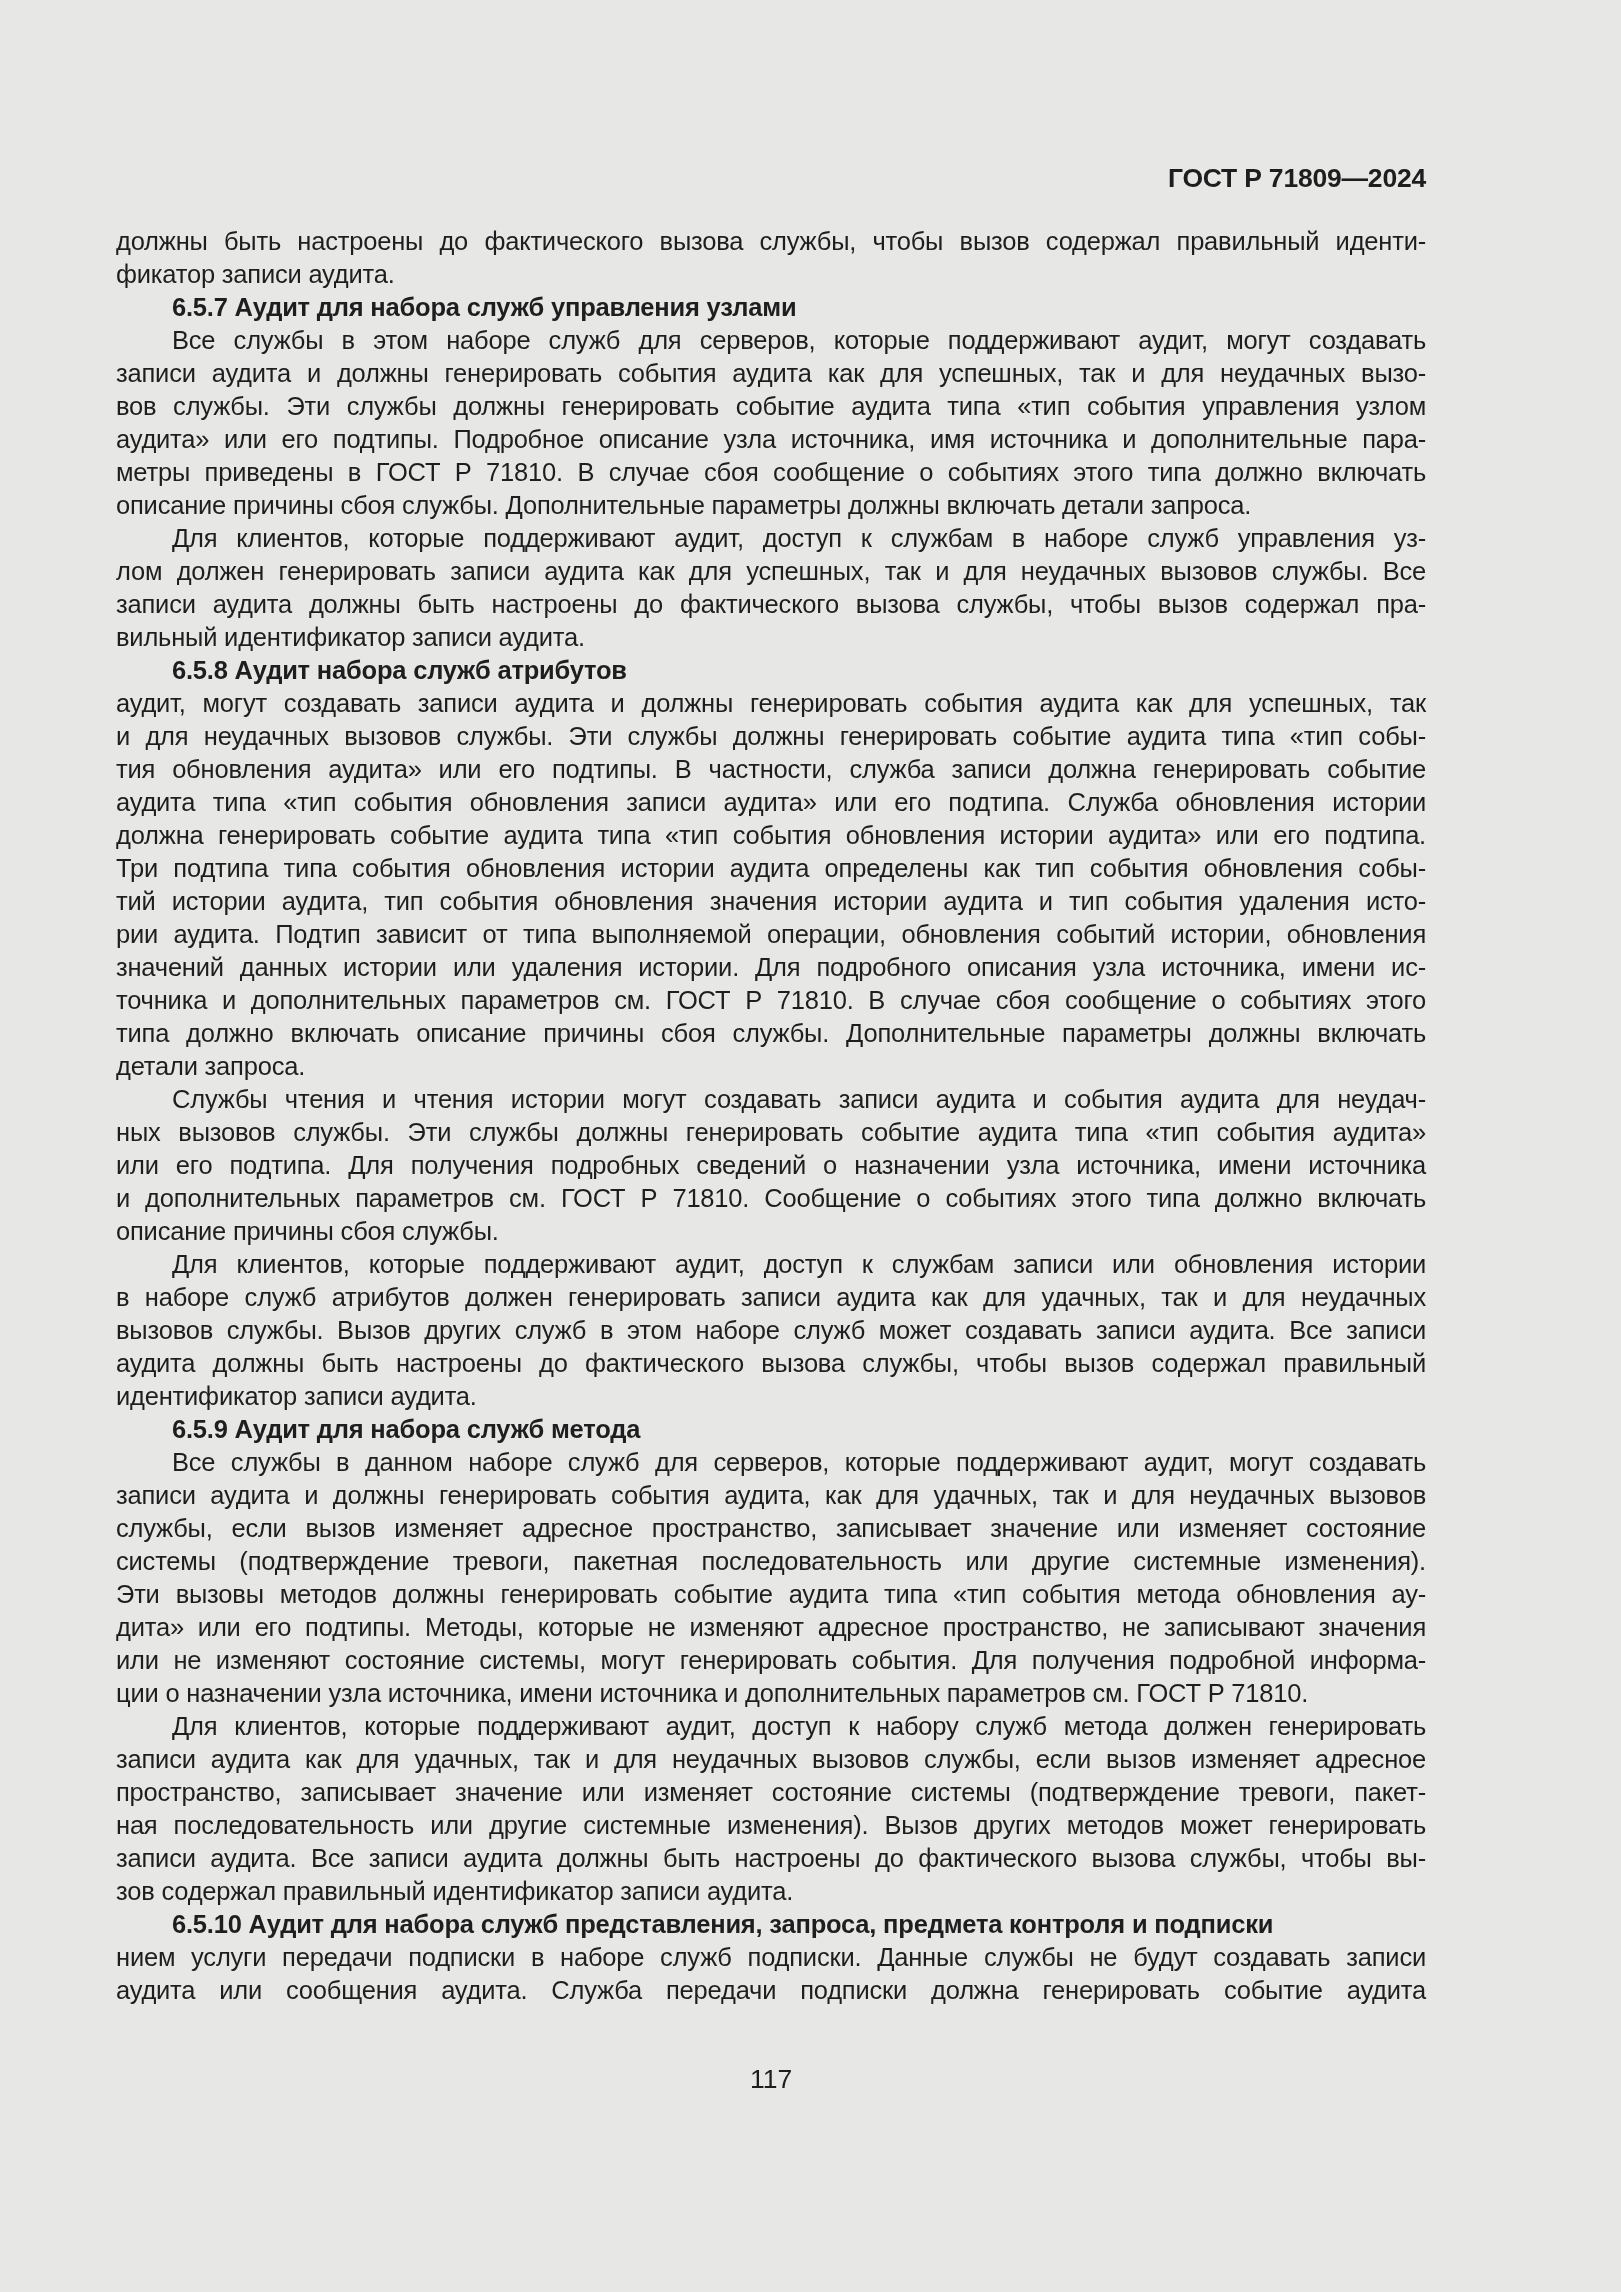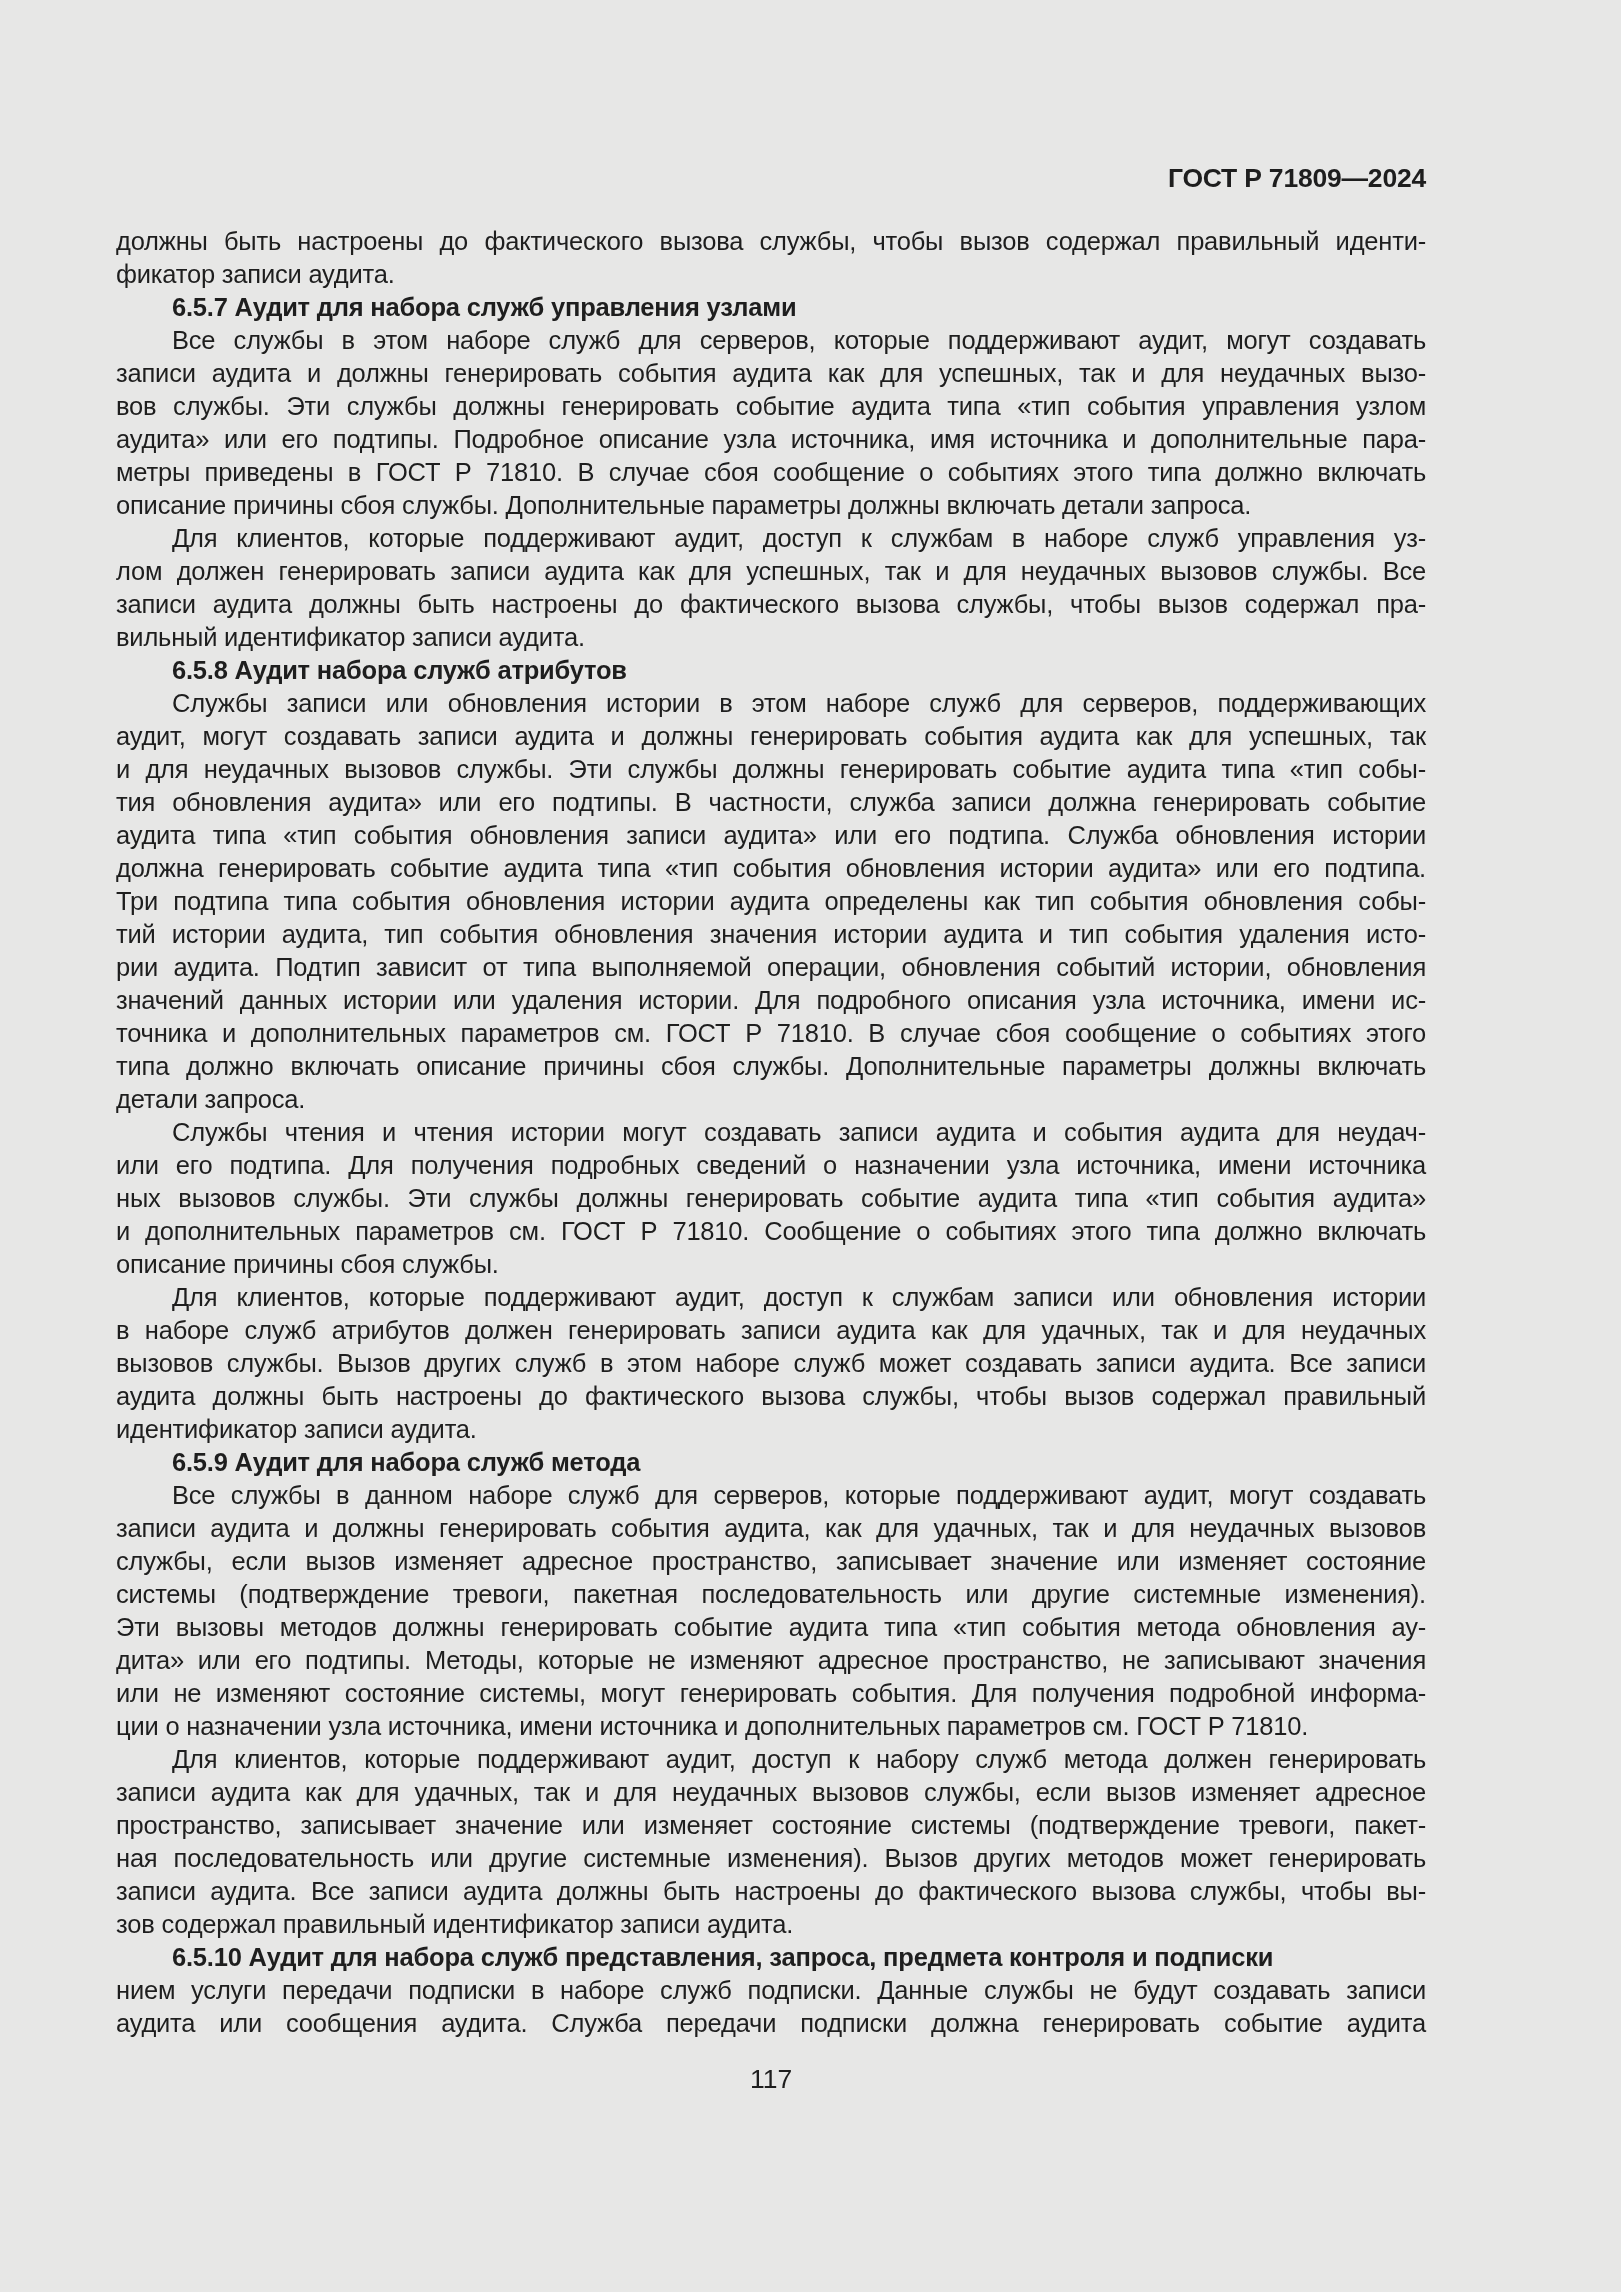--- a/index.html
+++ b/index.html
@@ -68,36 +68,35 @@
     <div class="line">записи аудита и должны генерировать события аудита как для успешных, так и для неудачных вызо-</div>
     <div class="line">вов службы. Эти службы должны генерировать событие аудита типа «тип события управления узлом</div>
     <div class="line">аудита» или его подтипы. Подробное описание узла источника, имя источника и дополнительные пара-</div>
     <div class="line">метры приведены в ГОСТ Р 71810. В случае сбоя сообщение о событиях этого типа должно включать</div>
     <div class="line end">описание причины сбоя службы. Дополнительные параметры должны включать детали запроса.</div>
     <div class="line first">Для клиентов, которые поддерживают аудит, доступ к службам в наборе служб управления уз-</div>
     <div class="line">лом должен генерировать записи аудита как для успешных, так и для неудачных вызовов службы. Все</div>
     <div class="line">записи аудита должны быть настроены до фактического вызова службы, чтобы вызов содержал пра-</div>
     <div class="line end">вильный идентификатор записи аудита.</div>
     <div class="line heading">6.5.8 Аудит набора служб атрибутов</div>
-    <div class="line first">Службы записи или обновления истории в этом наборе служб для серверов, поддерживающих</div>
     <div class="line">аудит, могут создавать записи аудита и должны генерировать события аудита как для успешных, так</div>
     <div class="line">и для неудачных вызовов службы. Эти службы должны генерировать событие аудита типа «тип собы-</div>
     <div class="line">тия обновления аудита» или его подтипы. В частности, служба записи должна генерировать событие</div>
     <div class="line">аудита типа «тип события обновления записи аудита» или его подтипа. Служба обновления истории</div>
     <div class="line">должна генерировать событие аудита типа «тип события обновления истории аудита» или его подтипа.</div>
     <div class="line">Три подтипа типа события обновления истории аудита определены как тип события обновления собы-</div>
     <div class="line">тий истории аудита, тип события обновления значения истории аудита и тип события удаления исто-</div>
     <div class="line">рии аудита. Подтип зависит от типа выполняемой операции, обновления событий истории, обновления</div>
     <div class="line">значений данных истории или удаления истории. Для подробного описания узла источника, имени ис-</div>
     <div class="line">точника и дополнительных параметров см. ГОСТ Р 71810. В случае сбоя сообщение о событиях этого</div>
     <div class="line">типа должно включать описание причины сбоя службы. Дополнительные параметры должны включать</div>
     <div class="line end">детали запроса.</div>
     <div class="line first">Службы чтения и чтения истории могут создавать записи аудита и события аудита для неудач-</div>
+    <div class="line">ных вызовов службы. Эти службы должны генерировать событие аудита типа «тип события аудита»</div>
     <div class="line">или его подтипа. Для получения подробных сведений о назначении узла источника, имени источника</div>
-    <div class="line">ных вызовов службы. Эти службы должны генерировать событие аудита типа «тип события аудита»</div>
     <div class="line">и дополнительных параметров см. ГОСТ Р 71810. Сообщение о событиях этого типа должно включать</div>
     <div class="line end">описание причины сбоя службы.</div>
     <div class="line first">Для клиентов, которые поддерживают аудит, доступ к службам записи или обновления истории</div>
     <div class="line">в наборе служб атрибутов должен генерировать записи аудита как для удачных, так и для неудачных</div>
     <div class="line">вызовов службы. Вызов других служб в этом наборе служб может создавать записи аудита. Все записи</div>
     <div class="line">аудита должны быть настроены до фактического вызова службы, чтобы вызов содержал правильный</div>
     <div class="line end">идентификатор записи аудита.</div>
     <div class="line heading">6.5.9 Аудит для набора служб метода</div>
     <div class="line first">Все службы в данном наборе служб для серверов, которые поддерживают аудит, могут создавать</div>
     <div class="line">записи аудита и должны генерировать события аудита, как для удачных, так и для неудачных вызовов</div>

